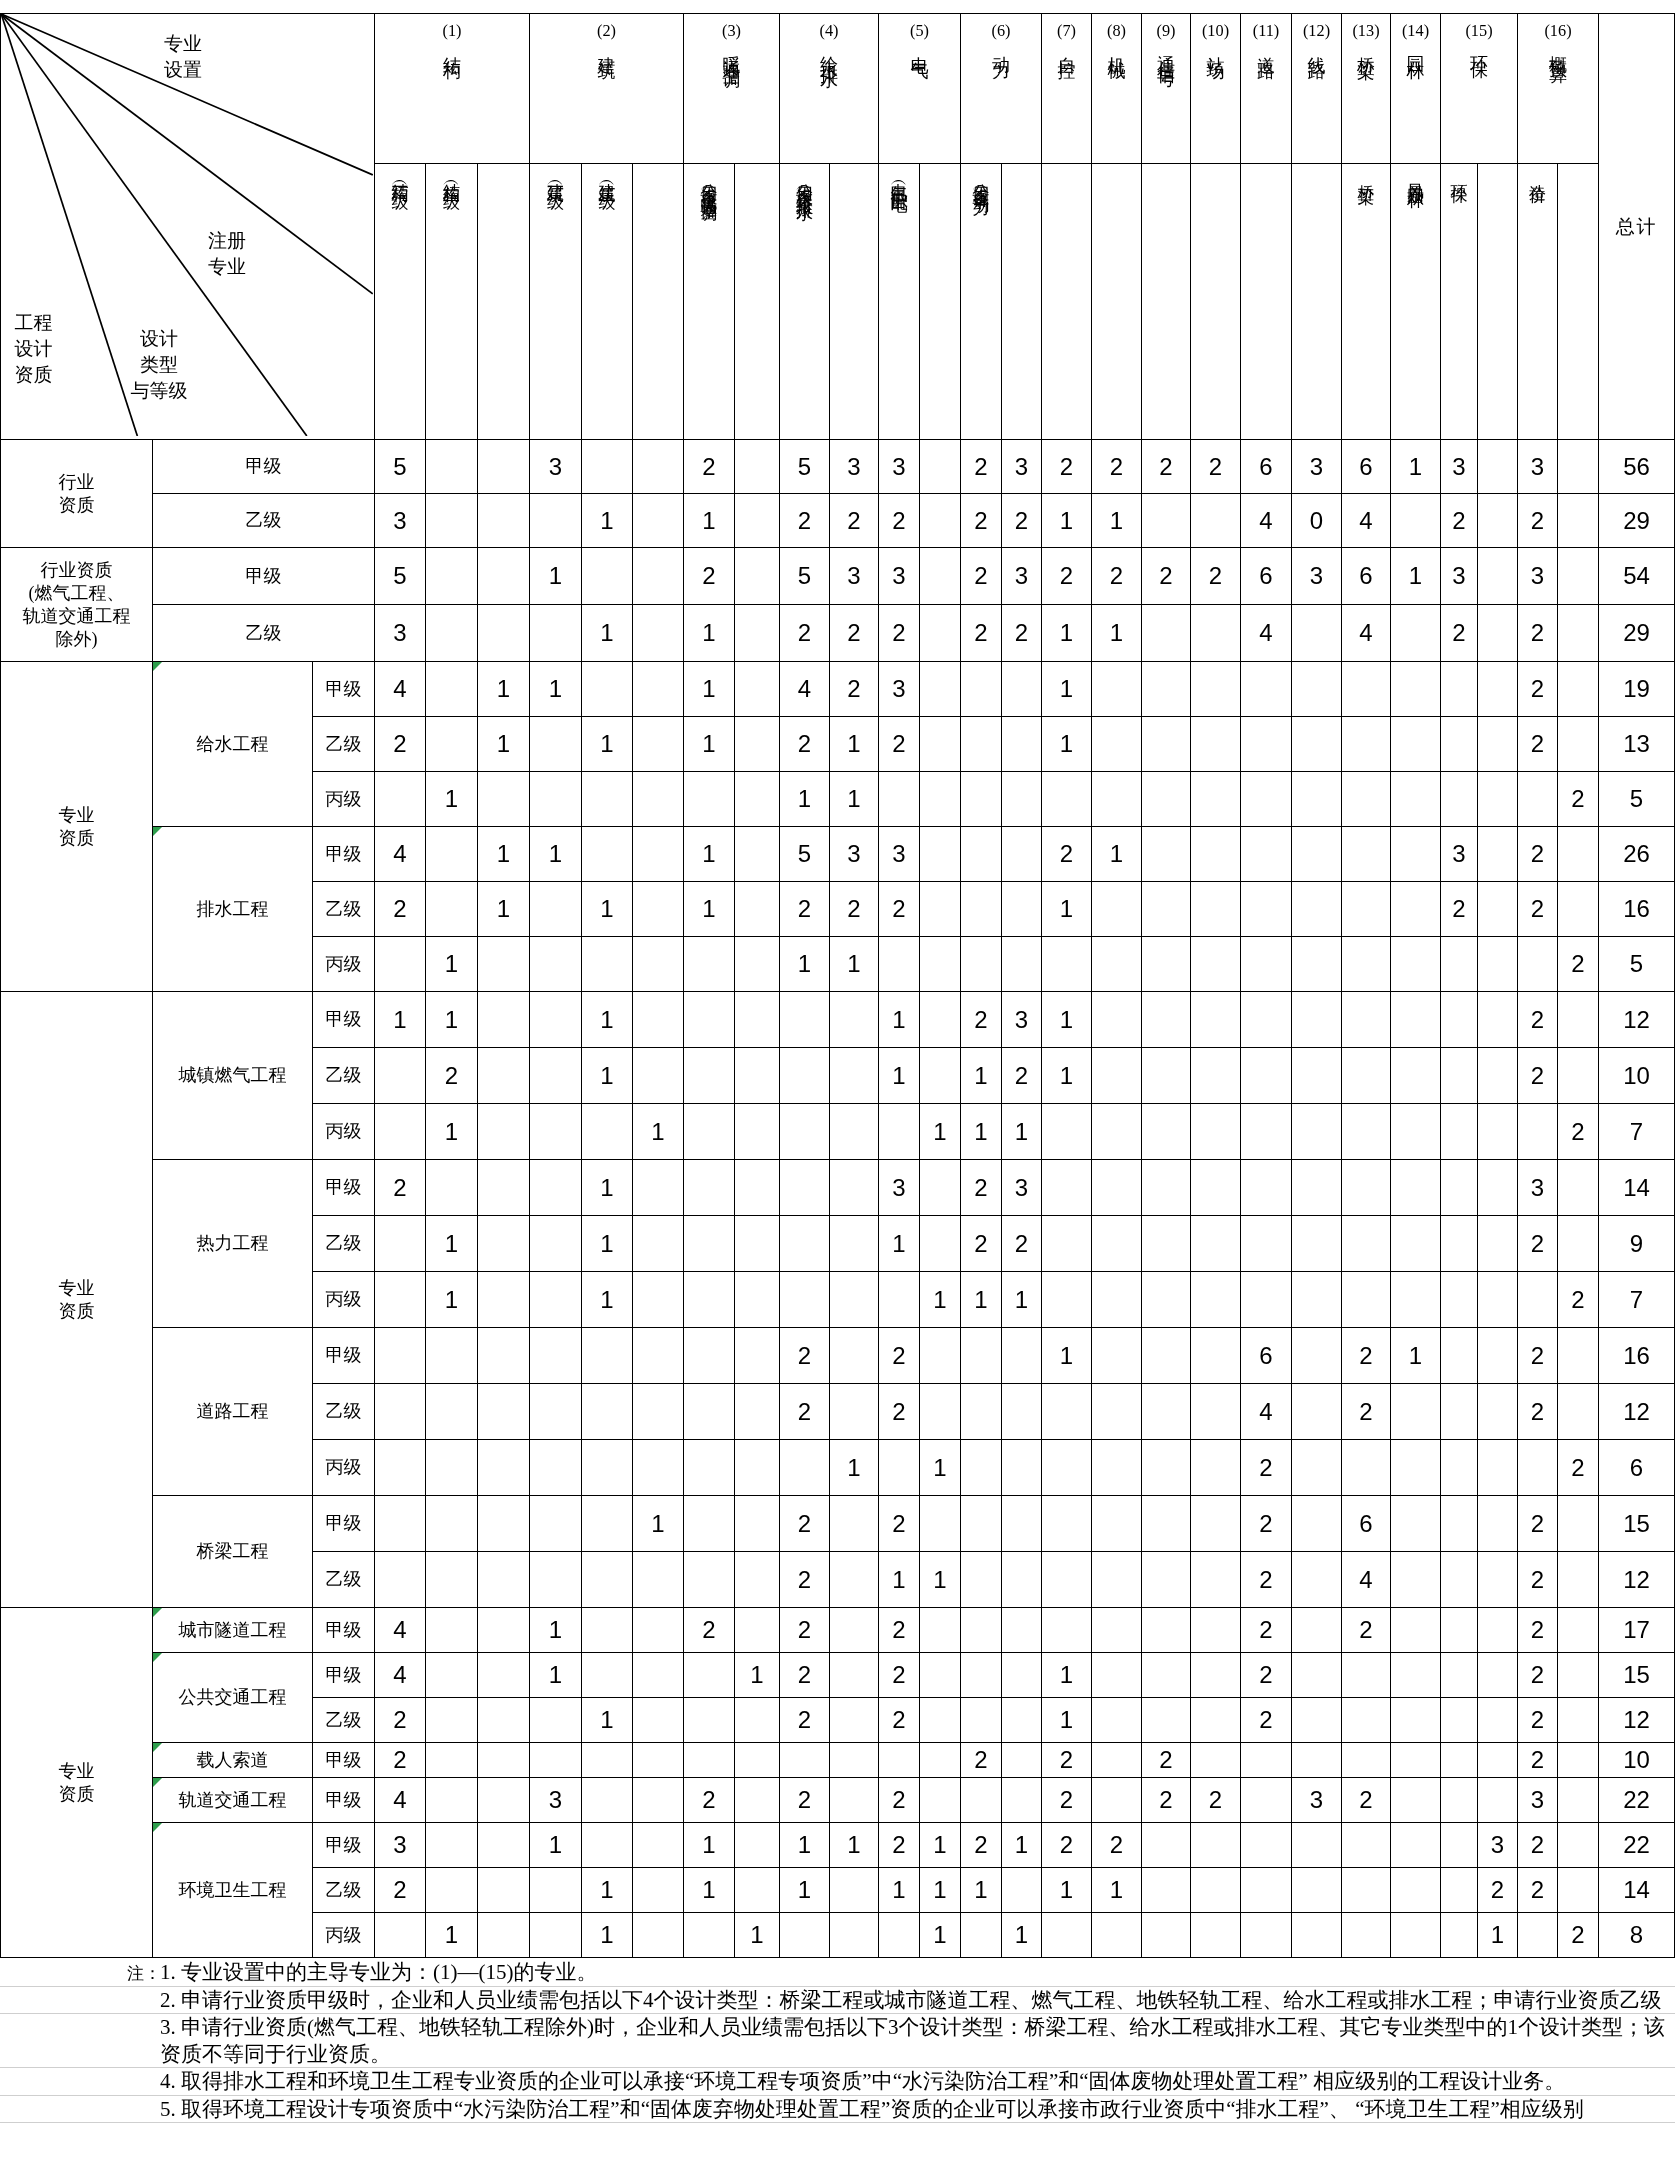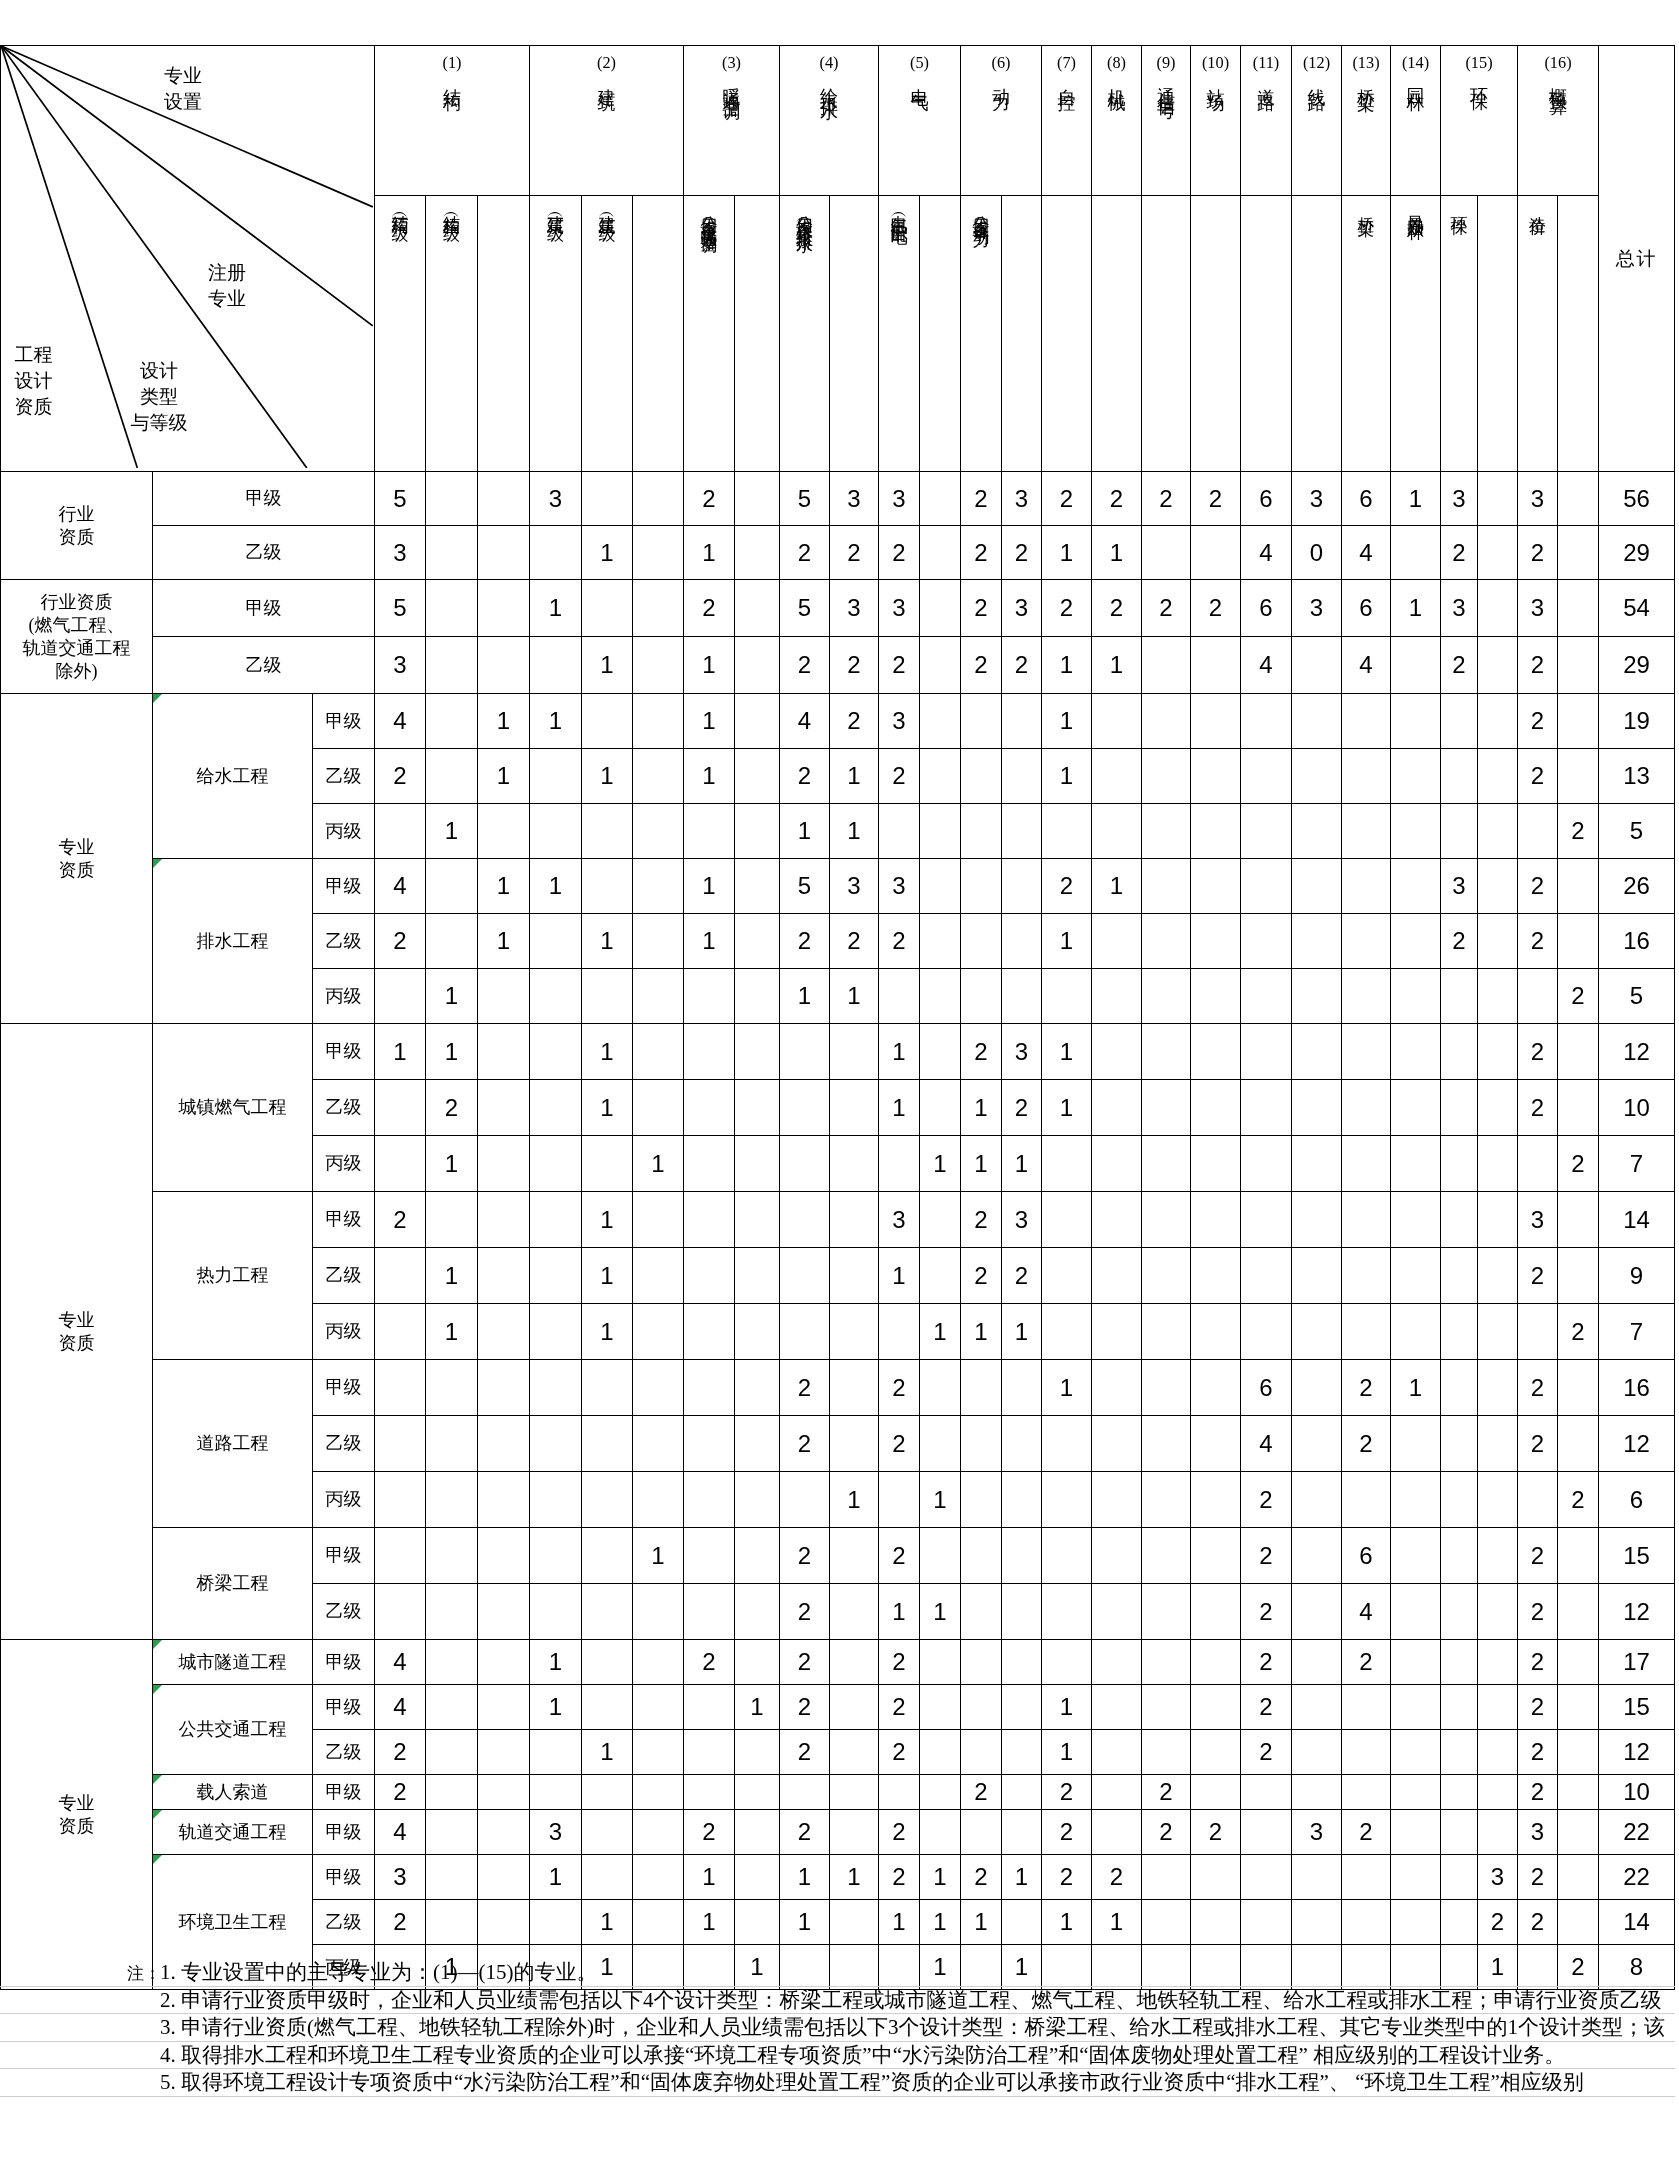--- a/index.html
+++ b/index.html
@@ -1,17 +1,17 @@
 <!DOCTYPE html>
 <html style="font-size:13.7px"><head>
 <meta charset="utf-8">
 <style>
   html,body{margin:0;padding:0;background:#ffffff;}
   body{width:1680px;height:2181px;position:relative;font-family:"Liberation Serif","DejaVu Serif",serif;color:#000;}
-  #sheet{position:absolute;left:0;top:13px;margin-top:32px;}
+  #sheet{position:absolute;left:0;top:13px;}
   table{border-collapse:collapse;table-layout:fixed;}
   td,th{border:1.7px solid #000;padding:0;margin:0;overflow:hidden;font-weight:normal;background:#fff;}
   
   .corner{position:relative;}
   .corner svg{position:absolute;left:0;top:0;}
   .corner .lbl{position:absolute;white-space:pre-line;font-size:19px;line-height:26px;text-align:center;}
   
   .grp{vertical-align:top;text-align:center;}
   .grp .gnum{font-size:16.3px;font-family:"Liberation Serif","DejaVu Serif",serif;margin-top:6.8px;line-height:19px;}
   .grp .gname{writing-mode:vertical-rl;display:inline-block;font-size:18px;line-height:1;letter-spacing:5.1px;margin-top:1.7px;}
@@ -1035,20 +1035,21 @@
 <div id="notes">
     <div class="nlabel">注：</div>
     <div class="nblock">
       <div class="nline">1. 专业设置中的主导专业为：(1)—(15)的专业。</div>
     </div>
     <div class="nblock">
       <div class="nline">2. 申请行业资质甲级时，企业和人员业绩需包括以下4个设计类型：桥梁工程或城市隧道工程、燃气工程、地铁轻轨工程、给水工程或排水工程；申请行业资质乙级</div>
     </div>
     <div class="nblock">
       <div class="nline">3. 申请行业资质(燃气工程、地铁轻轨工程除外)时，企业和人员业绩需包括以下3个设计类型：桥梁工程、给水工程或排水工程、其它专业类型中的1个设计类型；该</div>
+      <div class="nline">资质不等同于行业资质。</div>
     </div>
     <div class="nblock">
       <div class="nline">4. 取得排水工程和环境卫生工程专业资质的企业可以承接“环境工程专项资质”中“水污染防治工程”和“固体废物处理处置工程”  相应级别的工程设计业务。</div>
     </div>
     <div class="nblock">
       <div class="nline">5. 取得环境工程设计专项资质中“水污染防治工程”和“固体废弃物处理处置工程”资质的企业可以承接市政行业资质中“排水工程”、 “环境卫生工程”相应级别</div>
     </div>
   </div>
 
 

